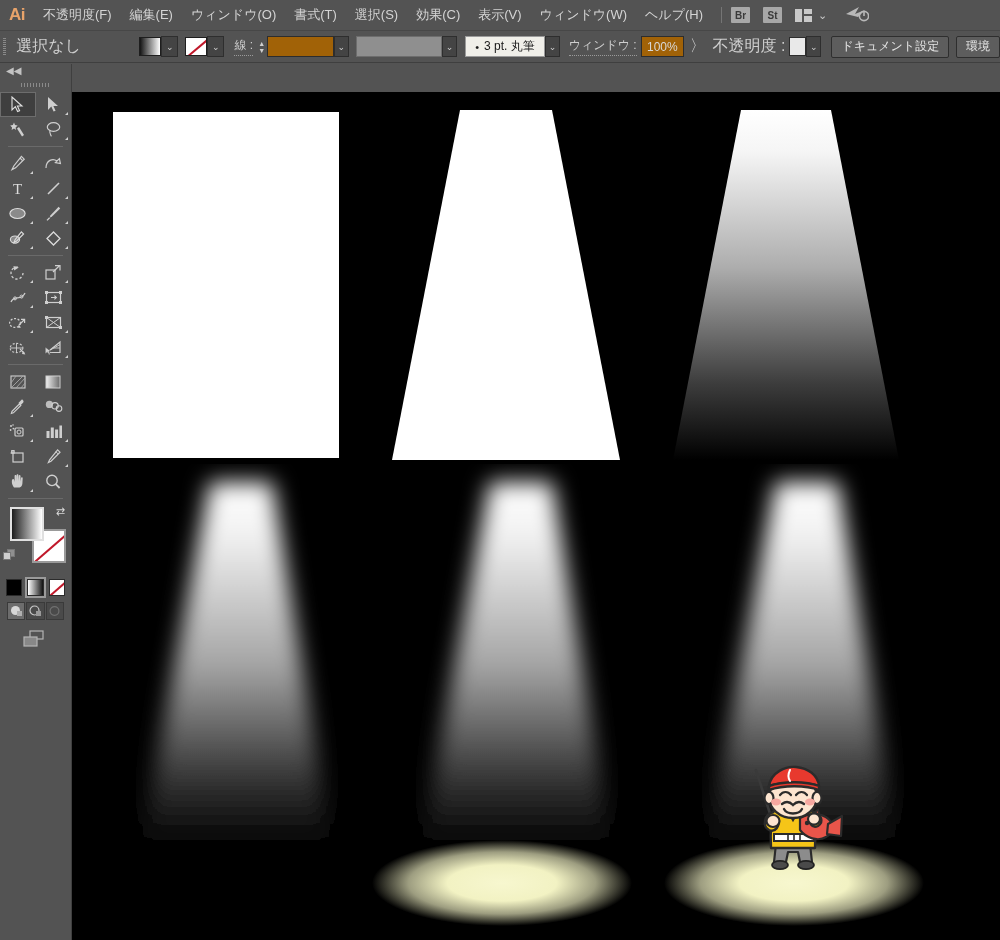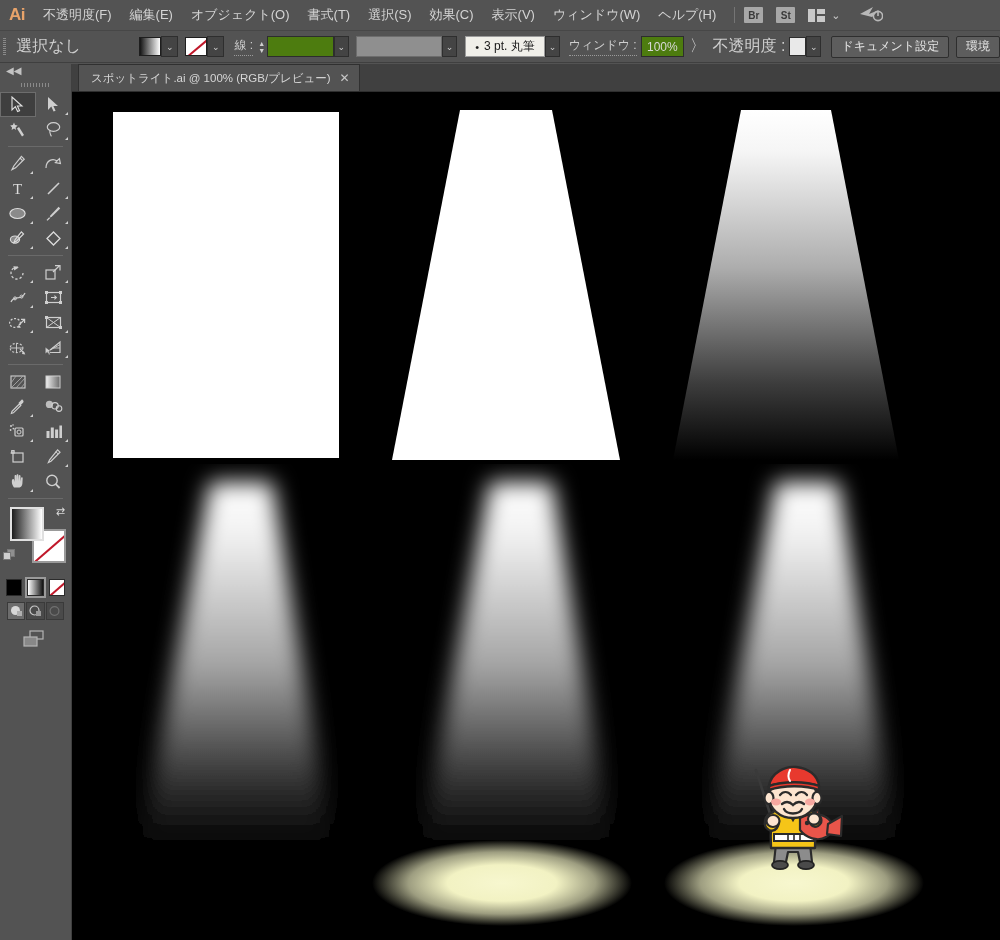--- a/index.html
+++ b/index.html
@@ -59,21 +59,21 @@
   .sw-stroke { width: 22px; height: 19px; border: 1px solid #1e1e1e; background: #fff; position: relative; overflow: hidden; }
   .sw-stroke::after { content:""; position:absolute; left:-3px; top:8px; width:32px; height:2px;
      background:#c0182a; transform: rotate(-40deg); }
   .drop-arrow {
     width: 17px; height: 21px; background: #444; border: 1px solid #2e2e2e;
     display: flex; align-items: center; justify-content: center;
     color: #d0d0d0; font-size: 9px; }
   .tiny-stepper { display:flex; flex-direction:column; align-items:center; justify-content:center;
      width:12px; color:#cfcfcf; font-size:7px; line-height:7px;}
   .cb-field {
-    height: 21px; background: #4d7c0f; border: 1px solid #2d2d2d;
+    height: 21px; background: #a16207; border: 1px solid #2d2d2d;
     display:flex; align-items:center; color:#d8d8d8; font-size:12px; padding:0 5px; }
   .cb-field.light { background: #f0efe9; color:#1a1a1a; border-color:#9a9a9a; }
   .cb-field.grey  { background: #8f8f8f; border-color:#6d6d6d; }
   .cb-btn {
     height: 22px; padding: 0 9px; background: #5d5d5d; border: 1px solid #2e2e2e;
     border-radius: 2px; color: #e6e6e6; font-size: 12px;
     display: flex; align-items: center; white-space: nowrap; }
   .swatch-sm { width: 20px; height: 19px; background:#e9e9e9; border:1px solid #2d2d2d; }
 
   
@@ -146,21 +146,21 @@
 </head>
 <body>
 
 <div class="app">
 
   <div class="menubar">
     <div class="ai-logo">Ai</div>
 
     <div class="menu-item">不透明度(F)</div>
     <div class="menu-item">編集(E)</div>
-    <div class="menu-item">オブジェクト(O)</div>
+    <div class="menu-item">ウィンドウ(O)</div>
     <div class="menu-item">書式(T)</div>
     <div class="menu-item">選択(S)</div>
     <div class="menu-item">効果(C)</div>
     <div class="menu-item">表示(V)</div>
     <div class="menu-item">ウィンドウ(W)</div>
     <div class="menu-item">ヘルプ(H)</div>
 
     <div class="mb-sep"></div>
     <div class="sq-btn">Br</div>
     <div class="sq-btn">St</div>
@@ -521,26 +521,20 @@
     </div>
 
     <div class="tb-bottom">
       <svg width="26" height="18" viewBox="0 0 26 18">
         <rect x="7" y="1" width="13" height="8" fill="none" stroke="#b4b4b4" stroke-width="1.2"></rect>
         <rect x="1" y="7" width="13" height="9" fill="#888" stroke="#b4b4b4" stroke-width="1.2"></rect>
       </svg>
     </div>
   </div>
 
-  <div class="tabbar">
-    <div class="doctab">
-      <span>スポットライト.ai @ 100% (RGB/プレビュー)</span>
-      <span class="tabclose">✕</span>
-    </div>
-  </div>
 
   <div class="canvas">
 
     <div class="shadowbox" style="left:41px; top:20px; width:226px; height:346px; background:#ffffff;"></div>
 
     <svg class="cone" style="left:320px; top:18px;" width="228" height="350" viewBox="0 0 228 350">
       <polygon points="68,0 160,0 228,350 0,350" fill="#ffffff"></polygon>
     </svg>
 
     <svg class="cone" style="left:601px; top:18px;" width="226" height="350" viewBox="0 0 226 350">

